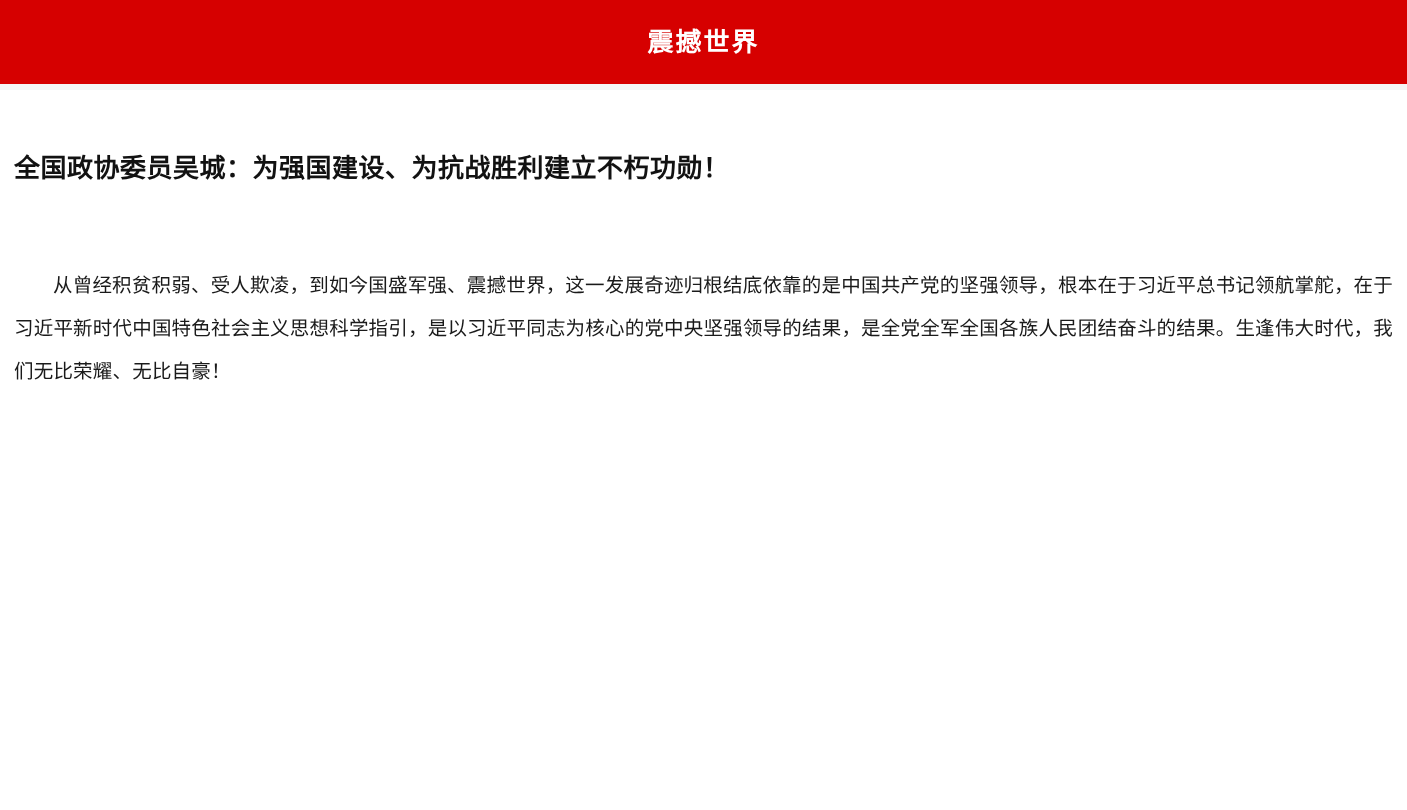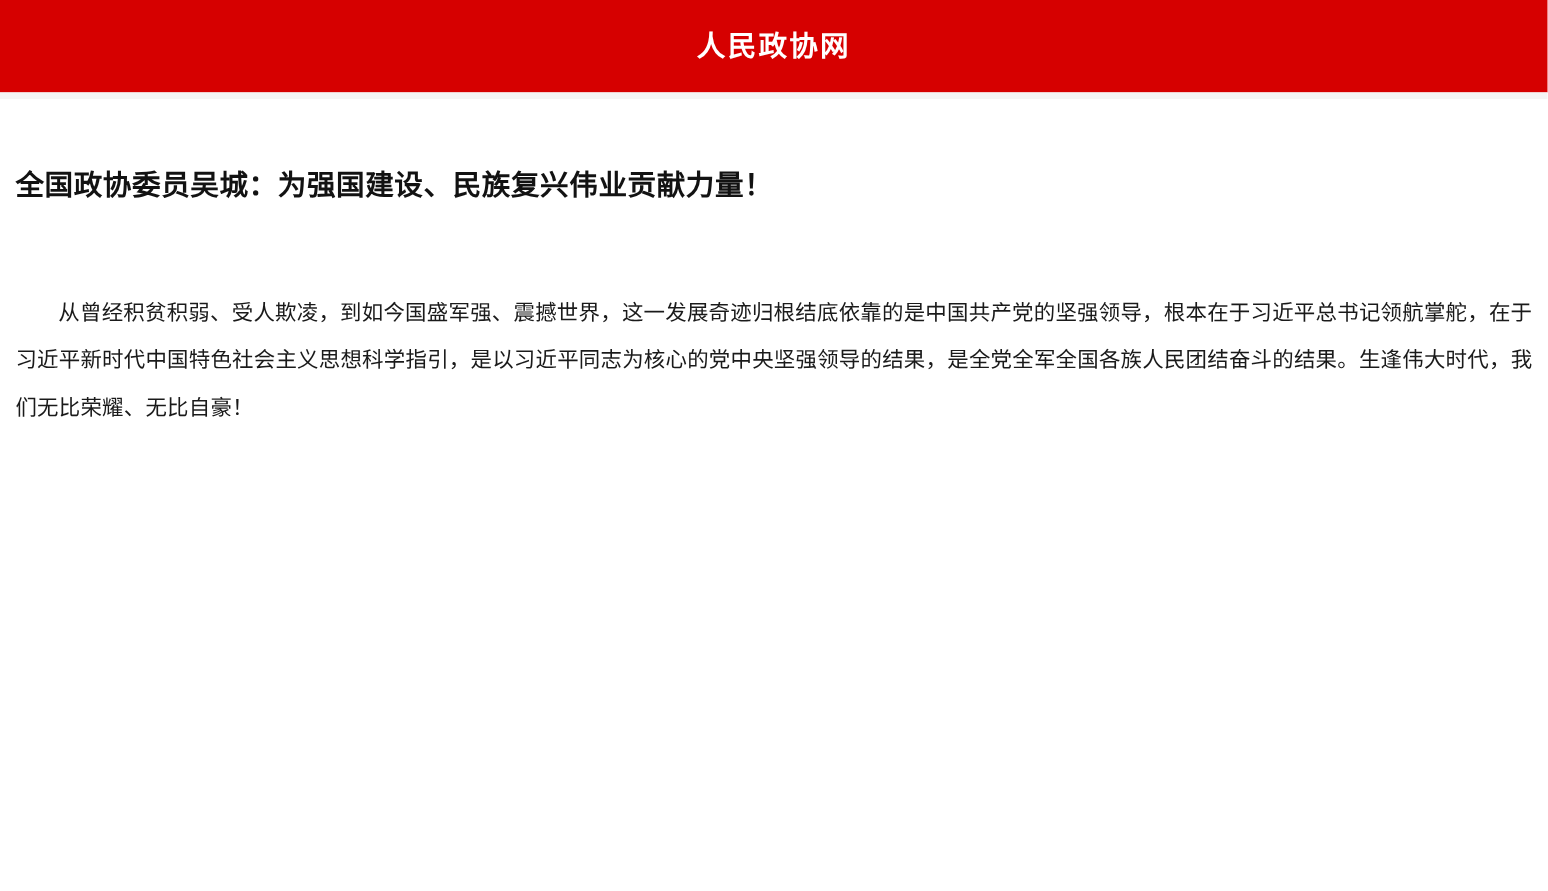--- a/index.html
+++ b/index.html
@@ -76,26 +76,26 @@
   .para-spacer {
     height: 18px;
   }
 </style>
 </head>
 <body>
 
 <div class="page">
 
   <header class="site-header">
-    <span class="site-title">人民政协网</span>
+    <span class="site-title">震撼世界</span>
   </header>
   <div class="header-underline"></div>
 
   <main class="content">
-    <h1 class="article-title">全国政协委员吴城：为强国建设、民族复兴伟业贡献力量！</h1>
+    <h1 class="article-title">全国政协委员吴城：为强国建设、为抗战胜利建立不朽功勋！</h1>
 
     <div class="article-body">
       <div class="para-spacer-first"></div>
       <div class="para-spacer"></div>
       <p>从曾经积贫积弱、受人欺凌，到如今国盛军强、震撼世界，这一发展奇迹归根结底依靠的是中国共产党的坚强领导，根本在于习近平总书记领航掌舵，在于习近平新时代中国特色社会主义思想科学指引，是以习近平同志为核心的党中央坚强领导的结果，是全党全军全国各族人民团结奋斗的结果。生逢伟大时代，我们无比荣耀、无比自豪！</p>
       <div class="para-spacer"></div>
     </div>
   </main>
 
 </div>

